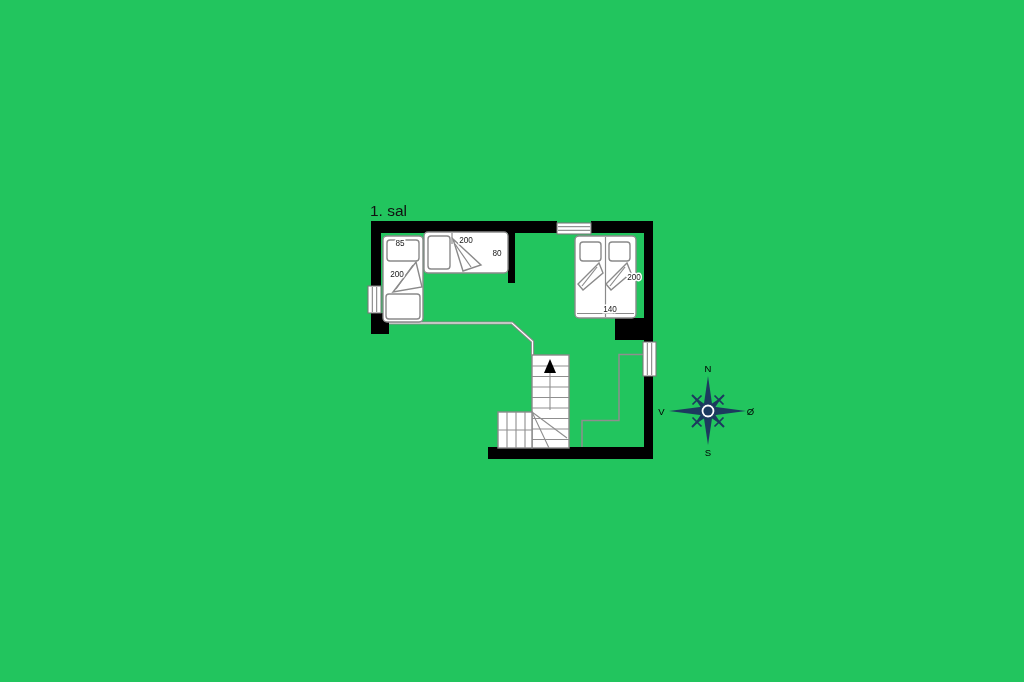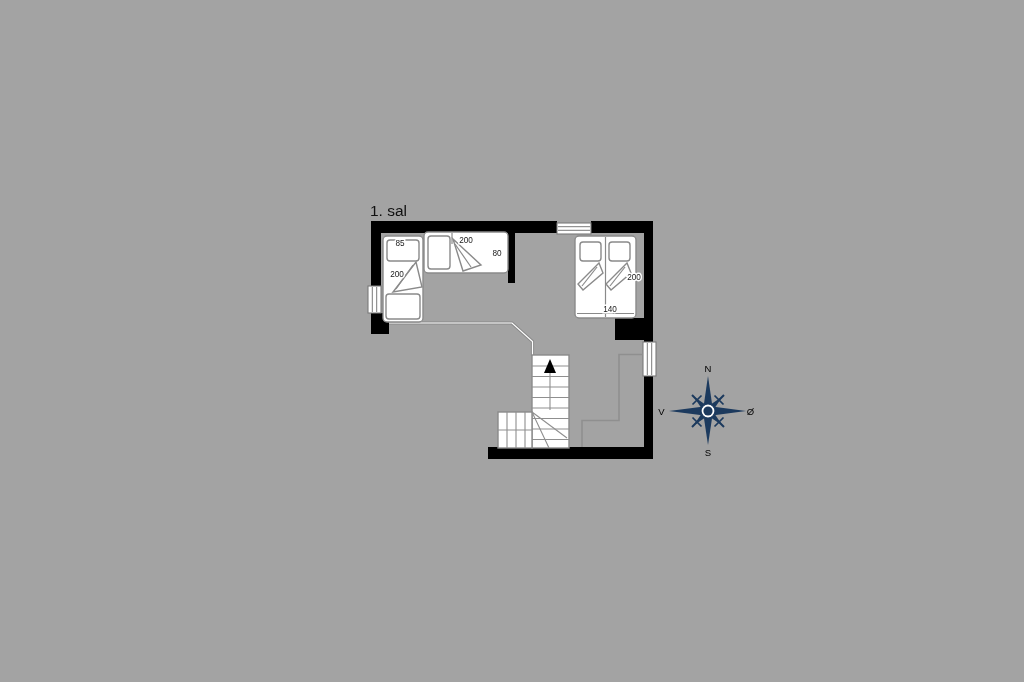--- a/index.html
+++ b/index.html
@@ -1,19 +1,19 @@
 <!DOCTYPE html>
 <html><head>
 <meta charset="utf-8">
 <style>
   html,body{margin:0;padding:0;background:#ffffff;}
   .canvas{
     position:relative;
     width:1024px;height:682px;
-    background:#a3a3a3;
+    background:#22c55e;
     font-family:"Liberation Sans", sans-serif;
     overflow:hidden;
   }
   svg{position:absolute;left:0;top:0;}
   .wall{fill:#000000;stroke:none;}
   .furn{fill:#ffffff;stroke:#8a8a8a;stroke-width:1.4;}
   .furnline{fill:none;stroke:#8a8a8a;stroke-width:1.2;}
   .stairline{fill:none;stroke:#8f8f8f;stroke-width:1.1;}
   .railing-outer{fill:none;stroke:#8a8a8a;stroke-width:3.2;}
   .railing-inner{fill:none;stroke:#ffffff;stroke-width:1.2;}

